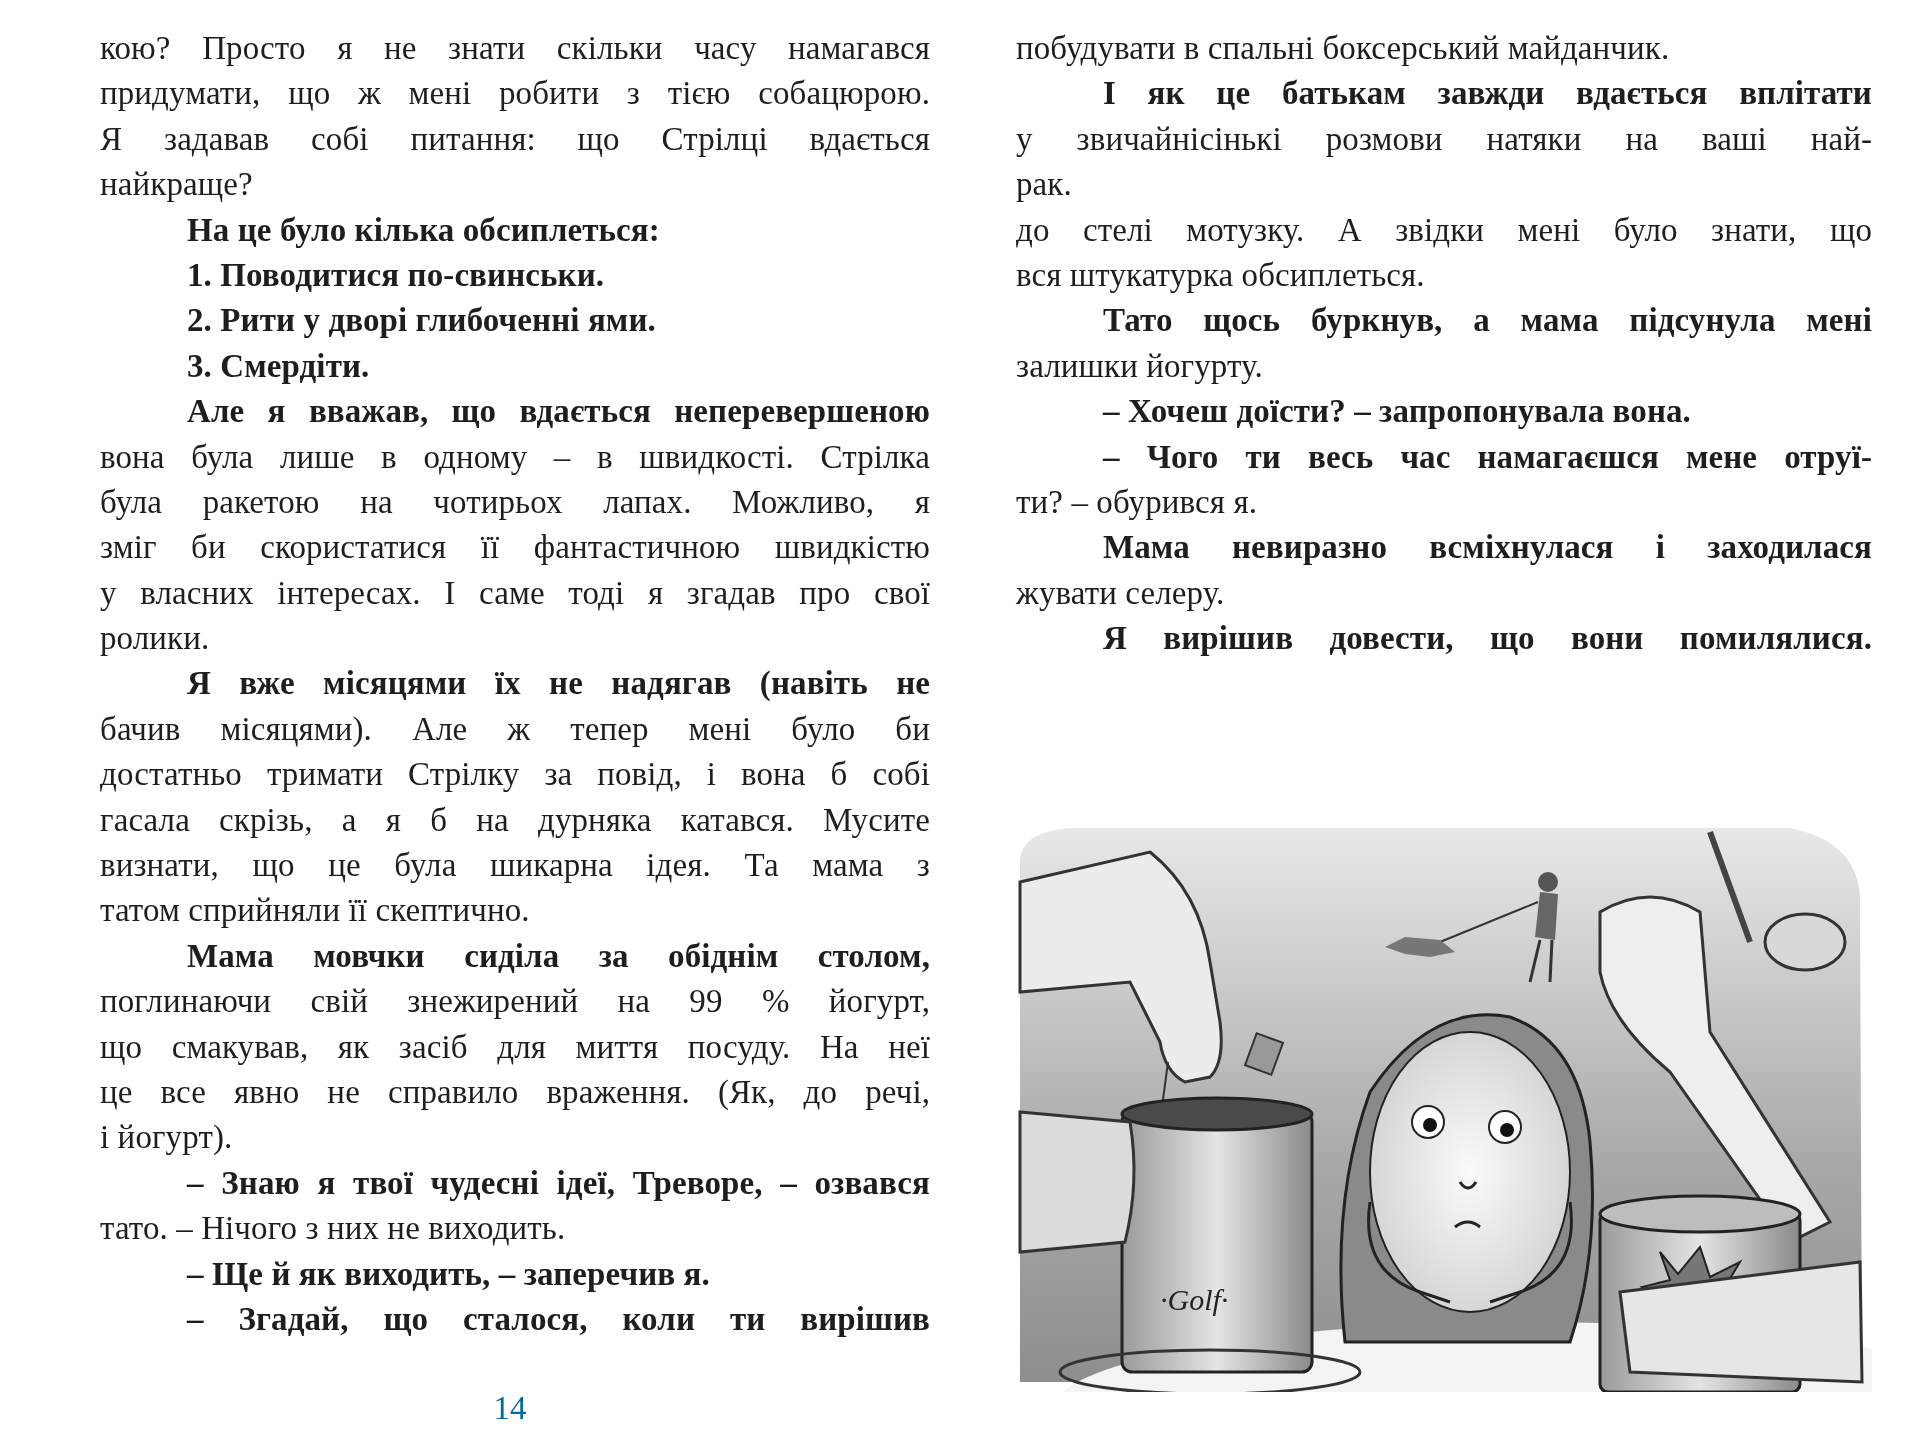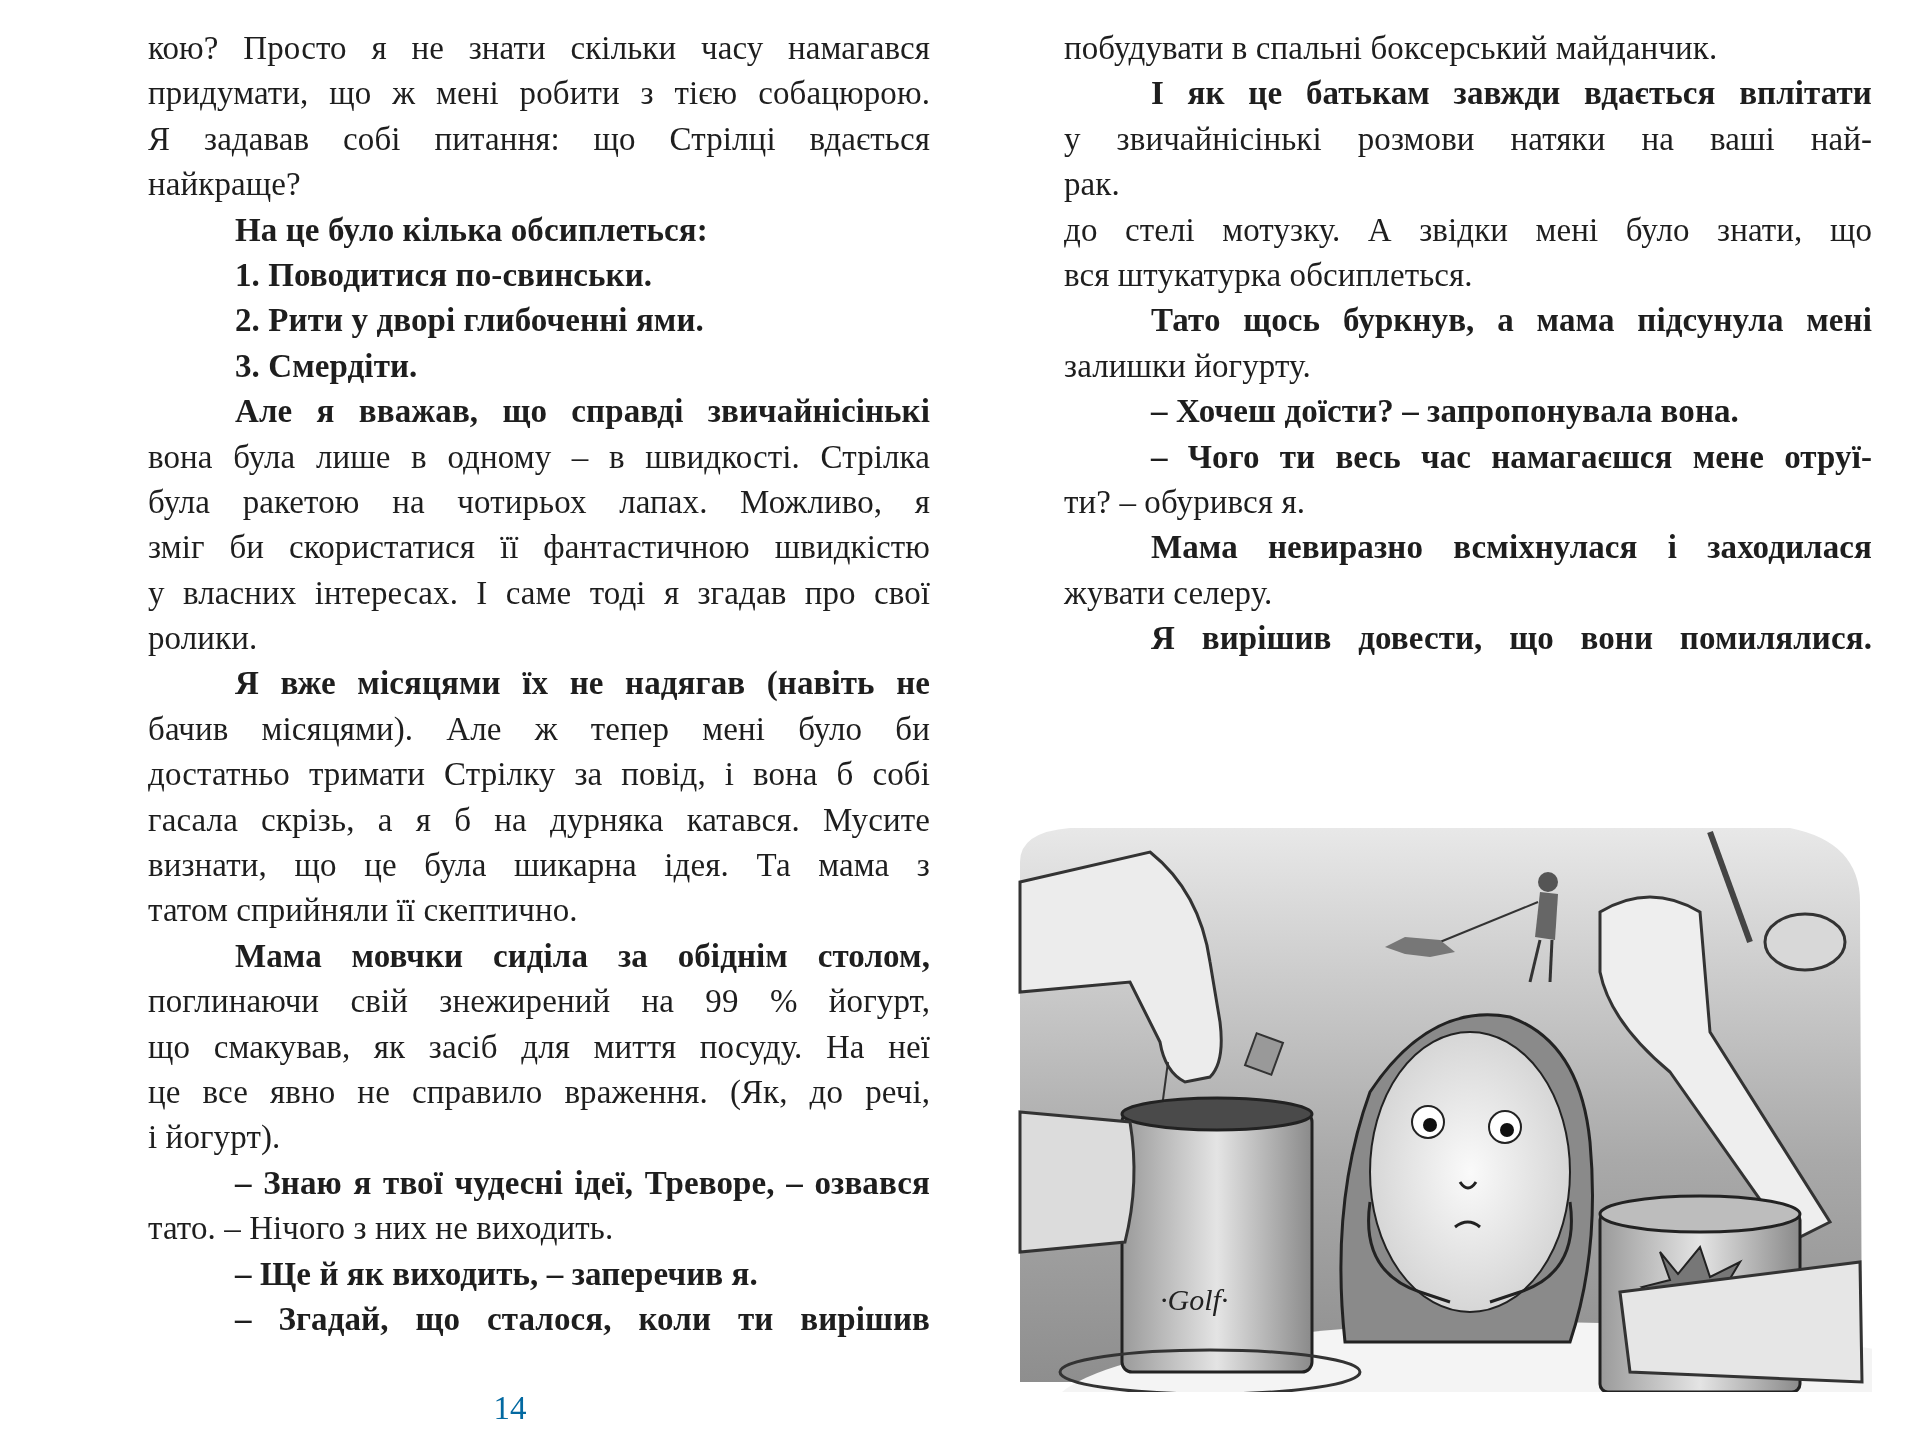--- a/index.html
+++ b/index.html
@@ -7,21 +7,21 @@
   .col {
     position: absolute;
     font-family: "Liberation Serif", "DejaVu Serif", serif;
     font-size: 33px;
     line-height: 45.4px;
     color: #1e1e1e;
     letter-spacing: 0.1px;
   }
   .col-left { left: 100px; top: 26px; width: 830px; }
   .col-right { left: 1016px; top: 26px; width: 856px; }
-  .line { display: block; white-space: nowrap; text-align: justify; text-align-last: justify; height: 45.4px; margin-left: 48px; }
+  .line { display: block; white-space: nowrap; text-align: justify; text-align-last: justify; height: 45.4px; }
   .line.last { text-align-last: left; }
   .line.indent { padding-left: 87px; font-weight: bold; }
   .page-number {
     position: absolute; left: 470px; top: 1390px; width: 80px; text-align: center;
     font-family: "Liberation Serif", "DejaVu Serif", serif; font-size: 33px; color: #0369a1;
   }
   .illustration {
     position: absolute; left: 1010px; top: 822px; width: 862px; height: 570px;
   }
 </style>
@@ -30,21 +30,21 @@
 
 <div class="col col-left" id="left-col">
     <span class="line">кою? Просто я не знати скільки часу намагався</span>
     <span class="line">придумати, що ж мені робити з тією собацюрою.</span>
     <span class="line">Я задавав собі питання: що Стрілці вдається</span>
     <span class="line last">найкраще?</span>
     <span class="line indent last">На це було кілька обсиплеться:</span>
     <span class="line indent last">1. Поводитися по-свинськи.</span>
     <span class="line indent last">2. Рити у дворі глибоченні ями.</span>
     <span class="line indent last">3. Смердіти.</span>
-    <span class="line indent">Але я вважав, що справді звичайнісінькі</span>
+    <span class="line indent">Але я вважав, що вдається неперевершеною</span>
     <span class="line">вона була лише в одному – в швидкості. Стрілка</span>
     <span class="line">була ракетою на чотирьох лапах. Можливо, я</span>
     <span class="line">зміг би скористатися її фантастичною швидкістю</span>
     <span class="line">у власних інтересах. І саме тоді я згадав про свої</span>
     <span class="line last">ролики.</span>
     <span class="line indent">Я вже місяцями їх не надягав (навіть не</span>
     <span class="line">бачив місяцями). Але ж тепер мені було би</span>
     <span class="line">достатньо тримати Стрілку за повід, і вона б собі</span>
     <span class="line">гасала скрізь, а я б на дурняка катався. Мусите</span>
     <span class="line">визнати, що це була шикарна ідея. Та мама з</span>

